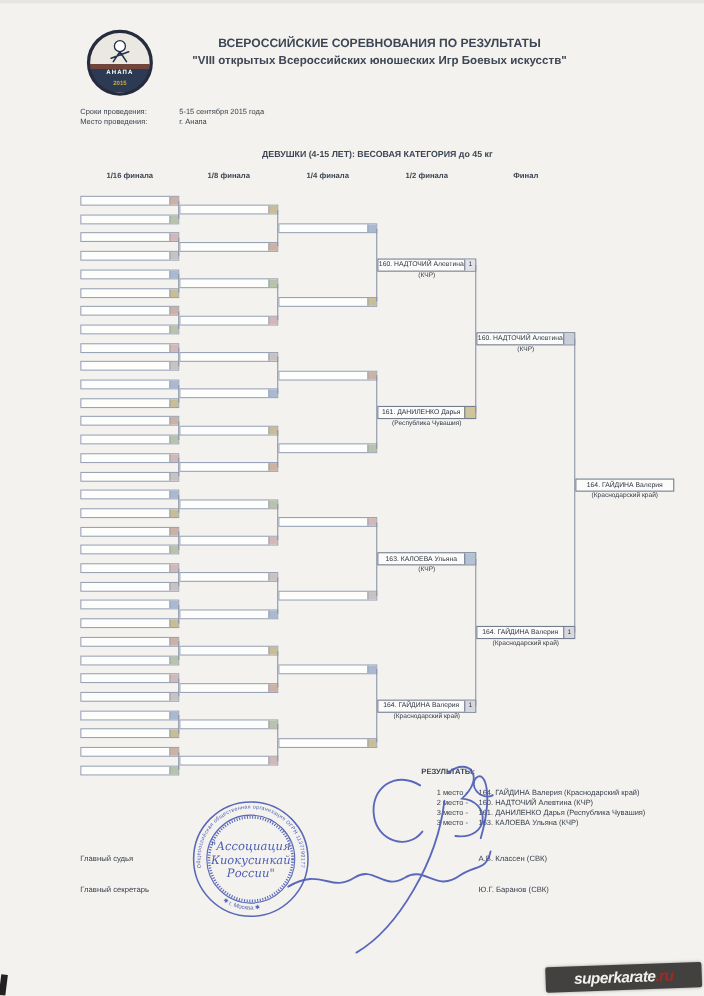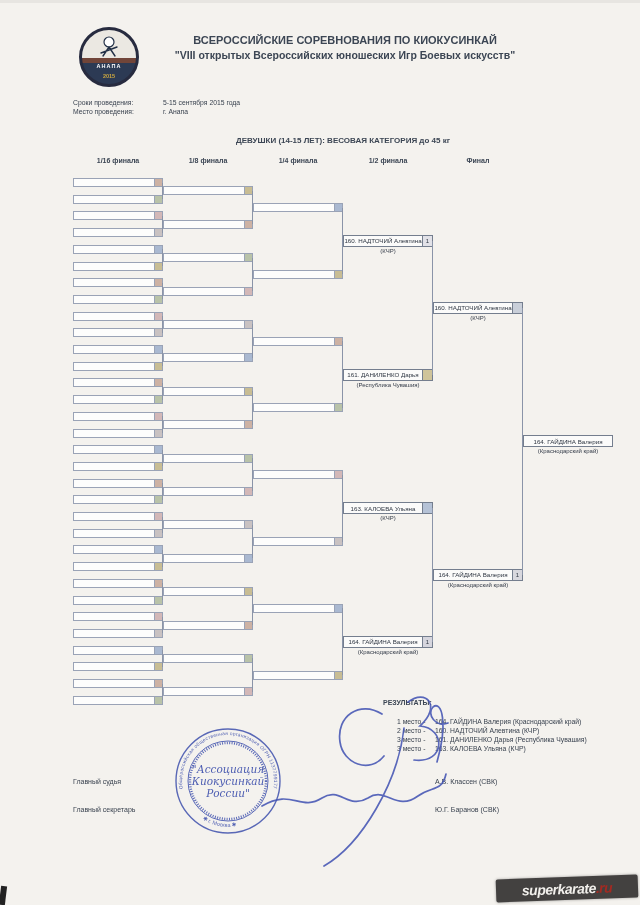--- a/index.html
+++ b/index.html
@@ -60,30 +60,30 @@
 <div class="abs" id="logo">
   <svg width="54" height="28" style="position:absolute;left:0;top:2px;">
     <circle cx="27" cy="10" r="5" fill="#fff" stroke="#223047" stroke-width="1.2"></circle>
     <path d="M27 15 l-6 9 M27 15 l6 9 M27 18 l-8 3 M27 18 l8 -3" stroke="#223047" stroke-width="1.4" fill="none" stroke-linecap="round"></path>
   </svg>
   <span class="anapa">АНАПА</span>
   <span class="year">2015</span>
 </div>
 
 <div class="abs" id="title-block">
-  <div class="t1">ВСЕРОССИЙСКИЕ СОРЕВНОВАНИЯ ПО КИОКУСИНКАЙ</div>
+  <div class="t1">ВСЕРОССИЙСКИЕ СОРЕВНОВАНИЯ ПО РЕЗУЛЬТАТЫ</div>
   <div class="t3">"VIII открытых Всероссийских юношеских Игр Боевых искусств"</div>
 </div>
 
 <div class="abs info-label" style="top:99px">Сроки проведения:</div>
 <div class="abs info-value" style="top:99px">5-15 сентября 2015 года</div>
 <div class="abs info-label" style="top:108px">Место проведения:</div>
 <div class="abs info-value" style="top:108px">г. Анапа</div>
 
-<div class="abs" id="section-title">ДЕВУШКИ (14-15 ЛЕТ): ВЕСОВАЯ КАТЕГОРИЯ до 45 кг</div>
+<div class="abs" id="section-title">ДЕВУШКИ (4-15 ЛЕТ): ВЕСОВАЯ КАТЕГОРИЯ до 45 кг</div>
 
 <div class="abs round-header" style="left:73px">1/16 финала</div>
 <div class="abs round-header" style="left:163px">1/8 финала</div>
 <div class="abs round-header" style="left:253px">1/4 финала</div>
 <div class="abs round-header" style="left:343px">1/2 финала</div>
 <div class="abs round-header" style="left:433px">Финал</div>
 
 <div class="abs" id="bracket" style="left:0;top:0;width:640px;height:905px;">
     <div class="slot" style="left: 73px; top: 178px; width: 90px; height: 9px;">
       <div class="score-sq" style="background: rgb(205, 178, 164);"></div>

